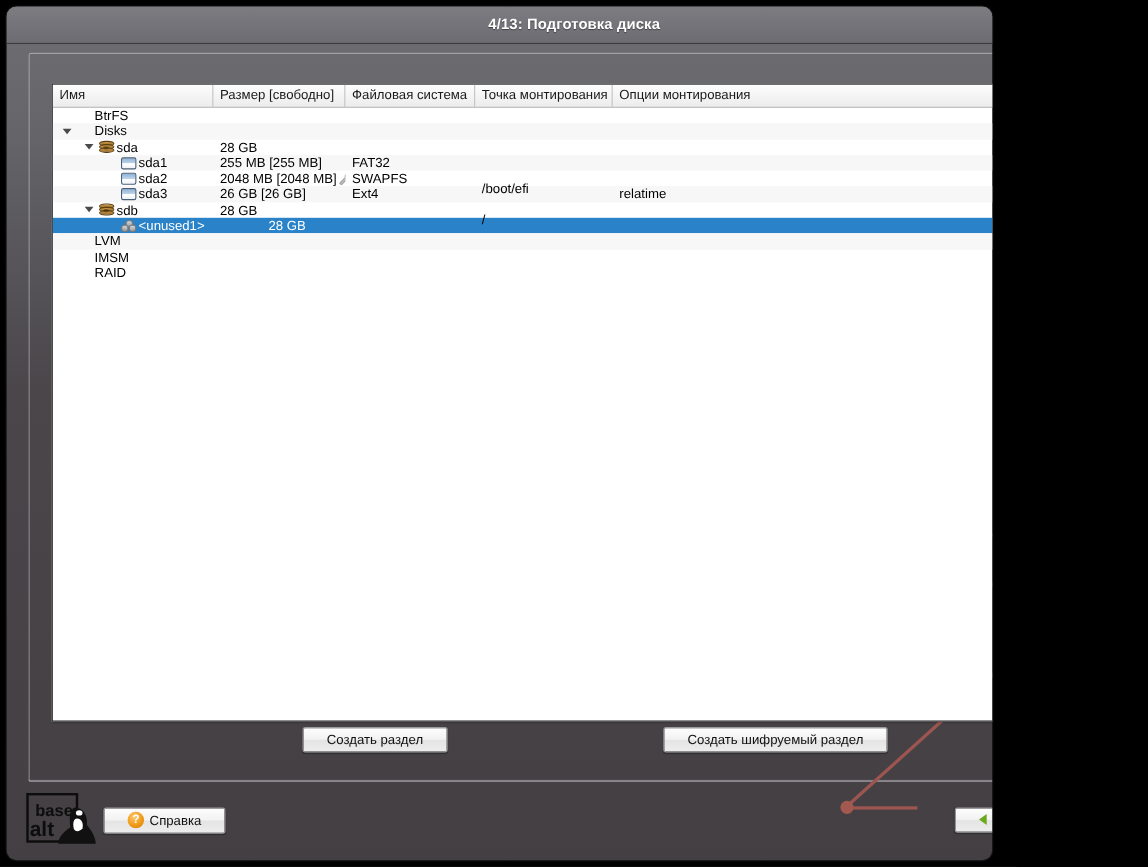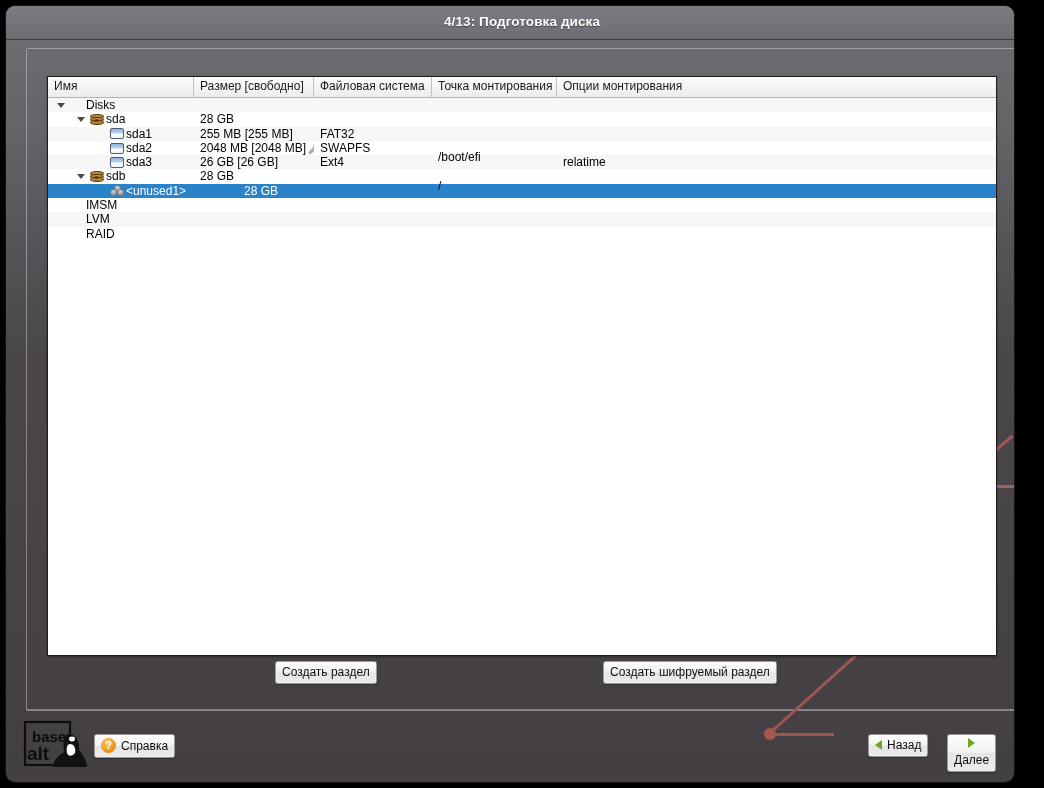--- a/index.html
+++ b/index.html
@@ -12,21 +12,21 @@
     height: 788px;
     overflow: hidden;
     font-family: "Liberation Sans", sans-serif;
   }
 
   
   #window {
     position: absolute;
     left: 6px;
     top: 6px;
-    width: 1008px;
+    width: 896px;
     height: 776px;
     border-radius: 9px;
     background: linear-gradient(180deg, #6e6e73 0%, #65656a 14%, #4a464a 45%, #433f43 100%);
     box-shadow: 0 0 0 1px #121212;
     overflow: hidden;
   }
 
   
   #titlebar {
     position: absolute;
@@ -204,21 +204,21 @@
   }
 
   
   .btn {
     font-family: "Liberation Sans", sans-serif;
     font-size: 12px;
     color: #101010;
     background: linear-gradient(180deg, #fdfdfd 0%, #f2f2f2 48%, #e4e4e4 52%, #ededed 100%);
     border: 1px solid #9b9b9b;
     border-radius: 2.5px;
-    padding: 3px 6px 4px;
+    padding: 3px 21px 4px;
     box-shadow: 0 1px 1px rgba(0,0,0,.3);
     cursor: default;
     display: inline-flex;
     align-items: center;
     gap: 5px;
     white-space: nowrap;
   }
   #btn-create-part  { position: absolute; left: 269px; top: 655px; }
   #btn-create-crypt { position: absolute; left: 597px; top: 655px; }
 
@@ -264,20 +264,34 @@
 
   <div id="tree-panel">
     <div id="tree-header">
         <div class="th" style="width: 146px;">Имя</div>
         <div class="th" style="width: 120px;">Размер [свободно]</div>
         <div class="th" style="width: 118px;">Файловая система</div>
         <div class="th" style="width: 125px;">Точка монтирования</div>
         <div class="th last">Опции монтирования</div>
       </div>
     <div id="tree-body">
+        <div class="trow">
+          <div class="cell name">
+            <span class="ind" style="width: 0px;"></span>
+            <span class="twisty empty">
+              <i></i>
+            </span>
+            <span class="ico"></span>
+            <span>BtrFS</span>
+          </div>
+          <div class="cell size"></div>
+          <div class="cell fs"></div>
+          <div class="cell mp"></div>
+          <div class="cell opts"></div>
+        </div>
         <div class="trow alt">
           <div class="cell name">
             <span class="ind" style="width: 0px;"></span>
             <span class="twisty">
               <i></i>
             </span>
             <span class="ico"></span>
             <span>Disks</span>
           </div>
           <div class="cell size"></div>
@@ -389,42 +403,42 @@
                 <b></b>
               </span>
             </span>
             <span>&lt;unused1&gt;</span>
           </div>
           <div class="cell size">28 GB</div>
           <div class="cell fs"></div>
           <div class="cell mp"></div>
           <div class="cell opts"></div>
         </div>
+        <div class="trow alt">
+          <div class="cell name">
+            <span class="ind" style="width: 0px;"></span>
+            <span class="twisty empty">
+              <i></i>
+            </span>
+            <span class="ico"></span>
+            <span>LVM</span>
+          </div>
+          <div class="cell size"></div>
+          <div class="cell fs"></div>
+          <div class="cell mp"></div>
+          <div class="cell opts"></div>
+        </div>
         <div class="trow">
           <div class="cell name">
             <span class="ind" style="width: 0px;"></span>
             <span class="twisty empty">
               <i></i>
             </span>
             <span class="ico"></span>
             <span>IMSM</span>
-          </div>
-          <div class="cell size"></div>
-          <div class="cell fs"></div>
-          <div class="cell mp"></div>
-          <div class="cell opts"></div>
-        </div>
-        <div class="trow alt">
-          <div class="cell name">
-            <span class="ind" style="width: 0px;"></span>
-            <span class="twisty empty">
-              <i></i>
-            </span>
-            <span class="ico"></span>
-            <span>LVM</span>
           </div>
           <div class="cell size"></div>
           <div class="cell fs"></div>
           <div class="cell mp"></div>
           <div class="cell opts"></div>
         </div>
         <div class="trow">
           <div class="cell name">
             <span class="ind" style="width: 0px;"></span>
             <span class="twisty empty">

